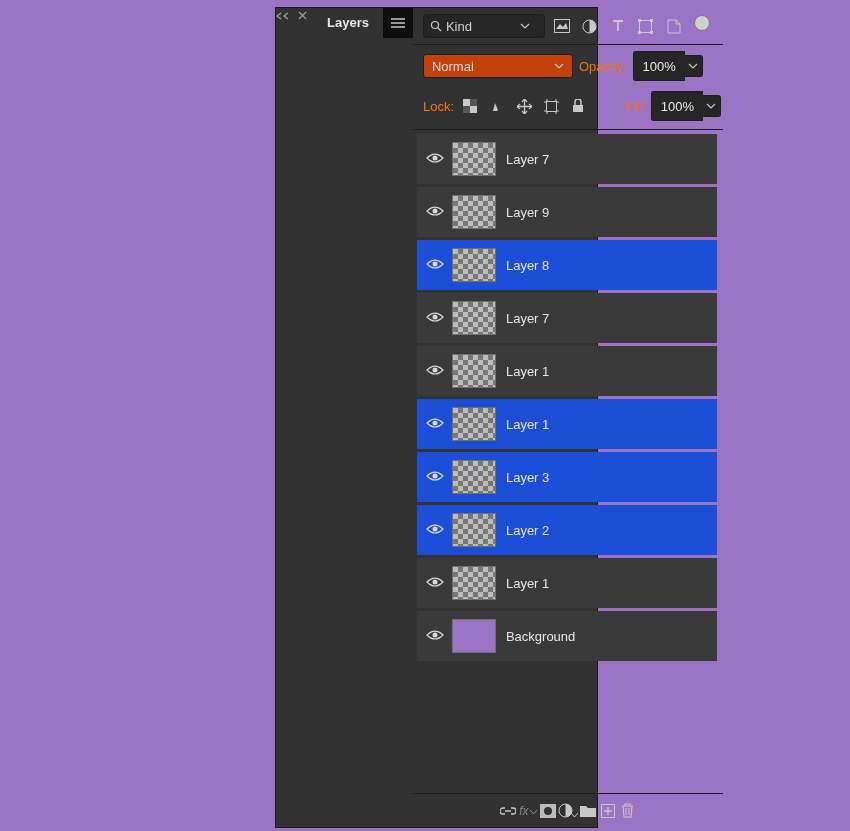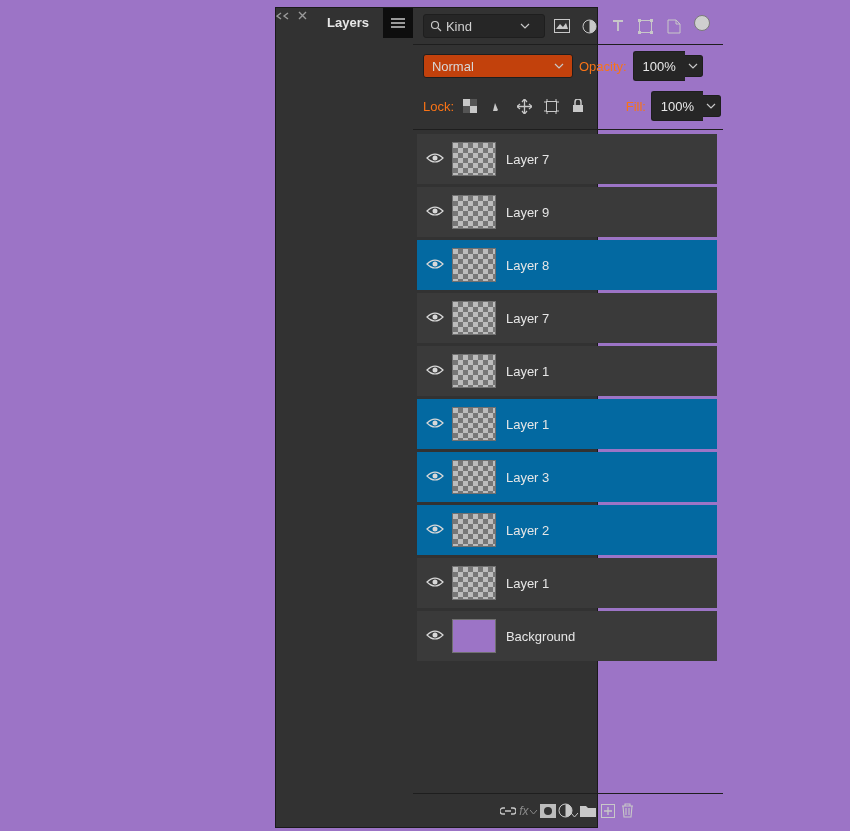--- a/index.html
+++ b/index.html
@@ -147,21 +147,21 @@
   padding: 4px 6px 4px 4px;
 }
 .layer {
   display: flex;
   align-items: center;
   height: 50px;
   background: #3a3a3a;
   margin-bottom: 3px;
   border: 1px solid transparent;
 }
-.layer.selected { background: #0369a1; }
+.layer.selected { background: #1d4ed8; }
 .layer .vis {
   width: 34px;
   display: flex;
   align-items: center;
   justify-content: center;
 }
 .layer .thumb {
   width: 44px;
   height: 34px;
   border: 1px solid #707070;

